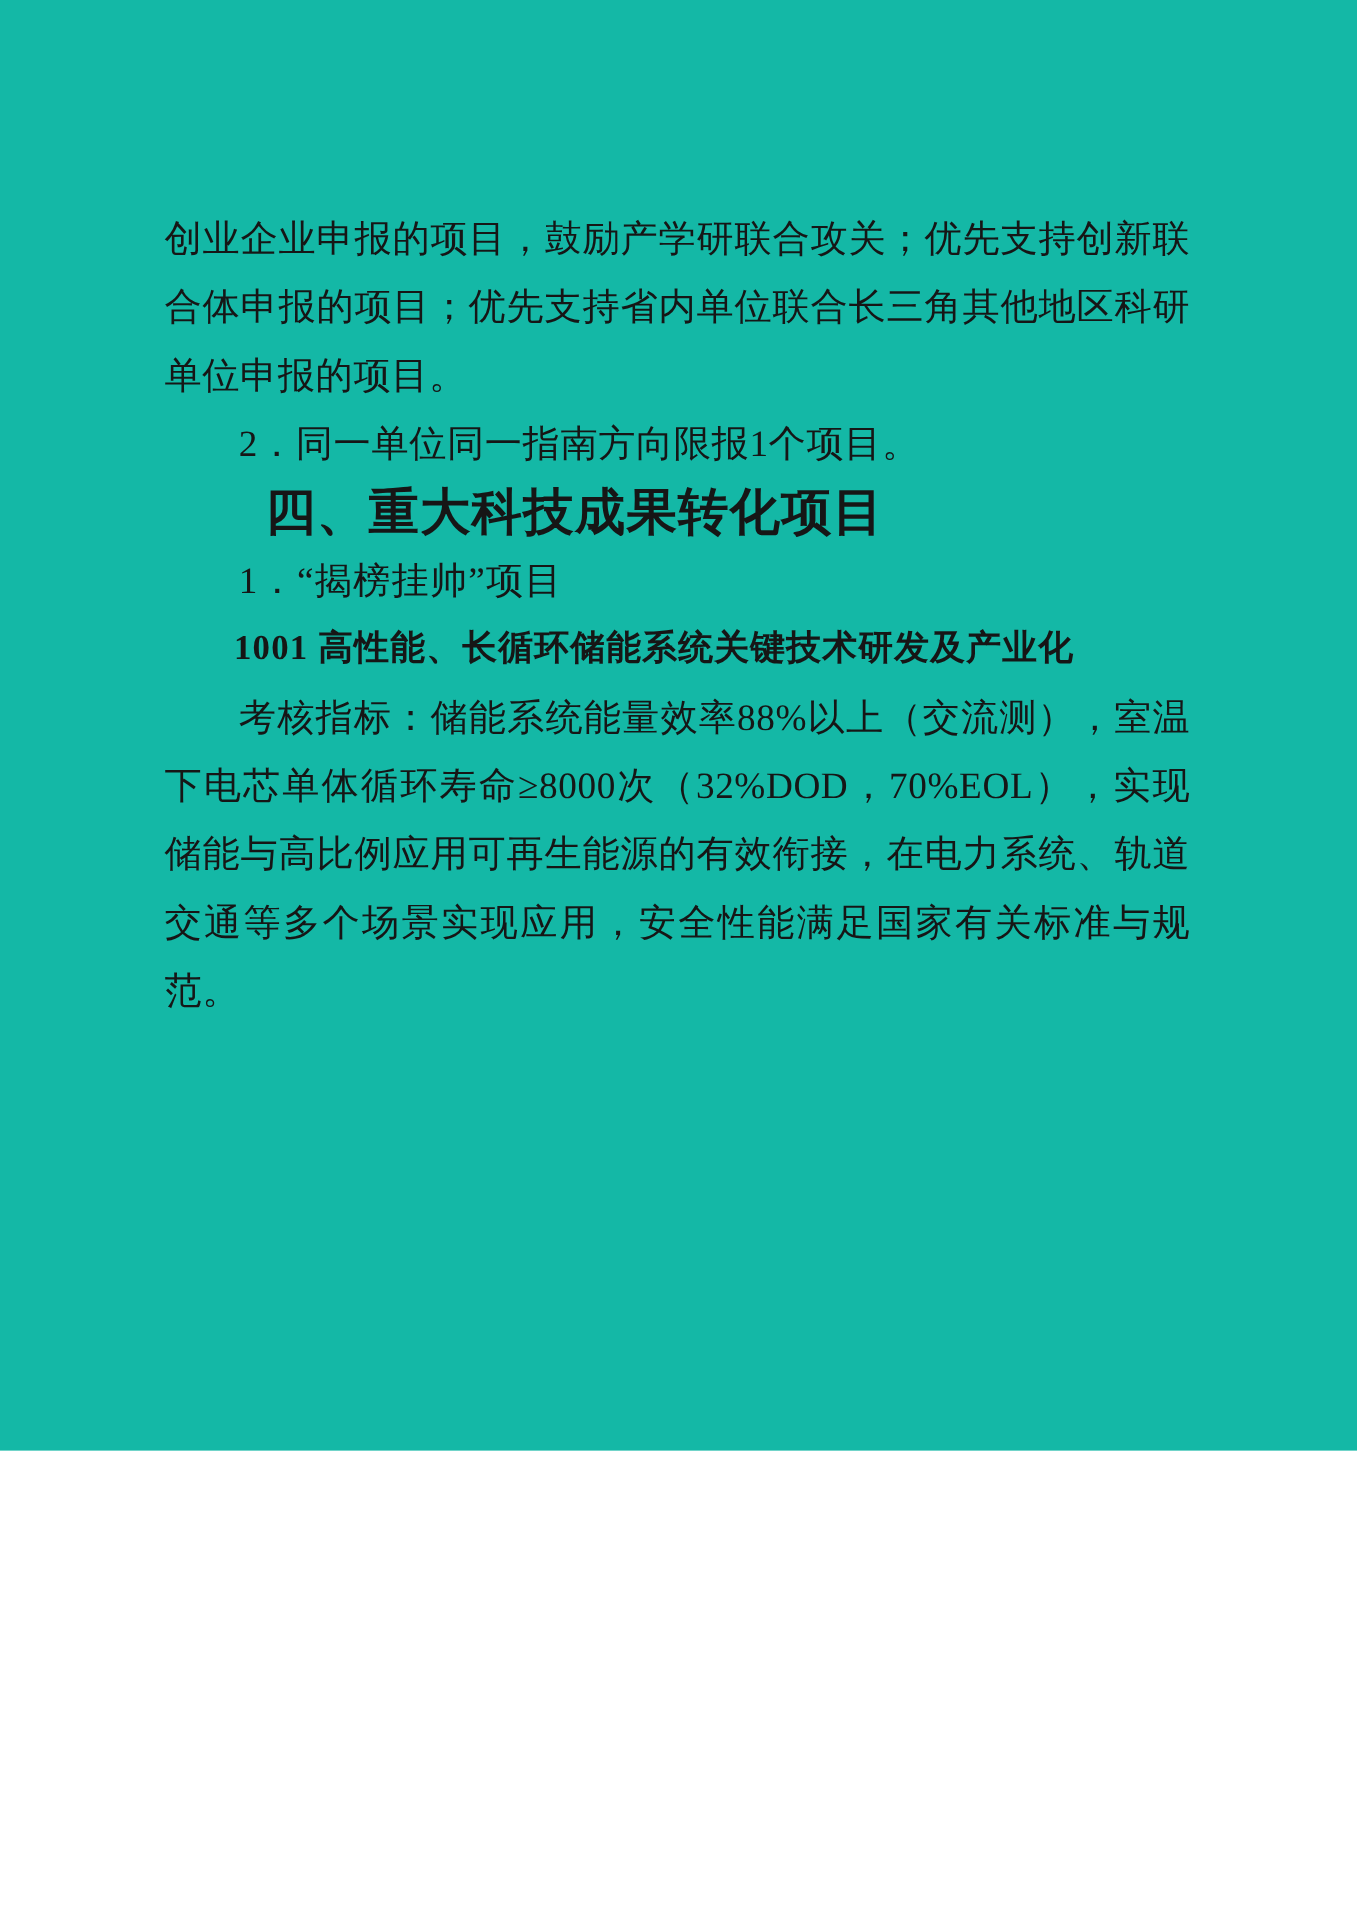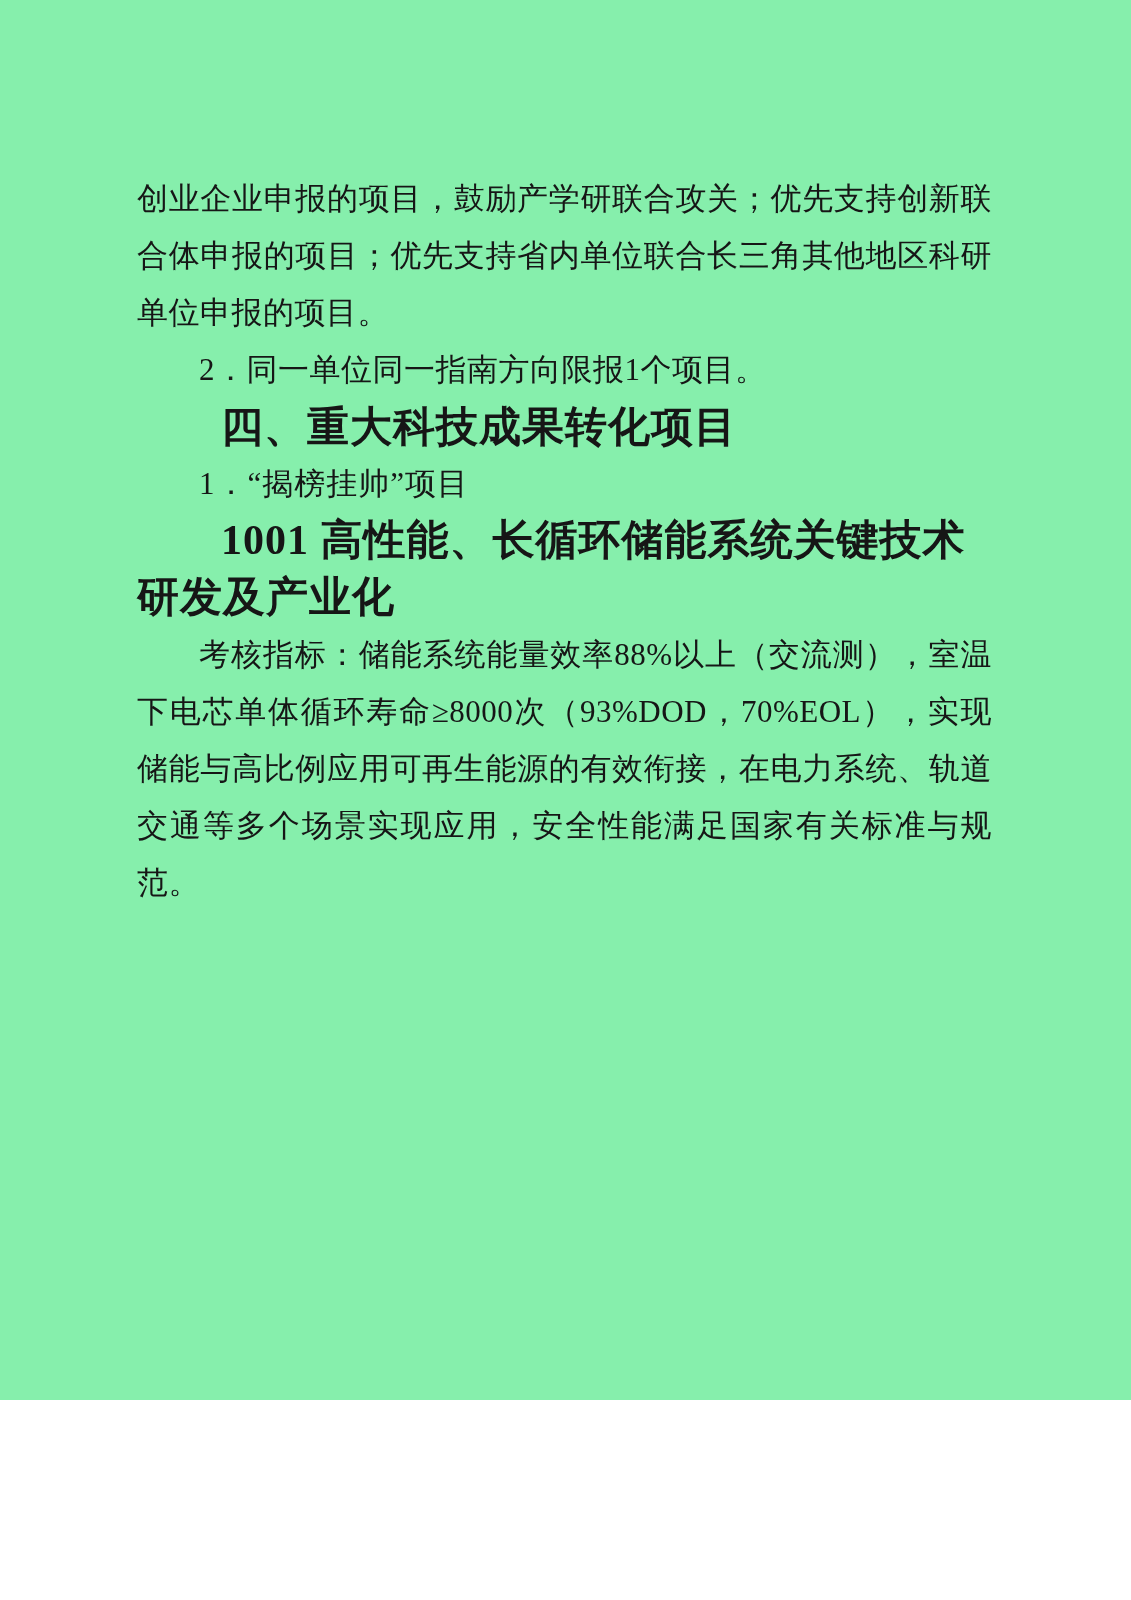--- a/index.html
+++ b/index.html
@@ -3,22 +3,22 @@
 <meta charset="utf-8">
 <style>
   html, body {
     margin: 0;
     padding: 0;
     background: #ffffff;
   }
   .page {
     position: relative;
     width: 1131px;
-    height: 1400px;
-    background: #86efac;
+    height: 1209px;
+    background: #14b8a6;
     overflow: hidden;
     font-family: "Liberation Serif", "DejaVu Serif", serif;
     color: #161616;
   }
   .content {
     position: absolute;
     left: 137px;
     top: 170px;
     width: 855px;
     font-size: 31px;
@@ -46,21 +46,21 @@
     margin: 0;
     font-weight: normal;
     font-size: 31px;
     line-height: 57px;
     text-indent: 2em;
     letter-spacing: 1px;
   }
   .h-serif-bold {
     margin: 0;
     font-weight: bold;
-    font-size: 42px;
+    font-size: 29px;
     line-height: 57px;
     text-indent: 2em;
     letter-spacing: 1px;
   }
   .page-number {
     position: absolute;
     top: 1476px;
     right: 172px;
     font-size: 29px;
     line-height: 40px;
@@ -71,16 +71,16 @@
 </head>
 <body>
 
 <div class="page">
   <div class="content">
     <p class="para cont">创业企业申报的项目，鼓励产学研联合攻关；优先支持创新联合体申报的项目；优先支持省内单位联合长三角其他地区科研单位申报的项目。</p>
     <p class="para">2．同一单位同一指南方向限报1个项目。</p>
     <h2 class="h-sans">四、重大科技成果转化项目</h2>
     <p class="h-serif">1．“揭榜挂帅”项目</p>
     <p class="h-serif-bold">1001 高性能、长循环储能系统关键技术研发及产业化</p>
-    <p class="para">考核指标：储能系统能量效率88%以上（交流测），室温下电芯单体循环寿命≥8000次（93%DOD，70%EOL），实现储能与高比例应用可再生能源的有效衔接，在电力系统、轨道交通等多个场景实现应用，安全性能满足国家有关标准与规范。</p>
+    <p class="para">考核指标：储能系统能量效率88%以上（交流测），室温下电芯单体循环寿命≥8000次（32%DOD，70%EOL），实现储能与高比例应用可再生能源的有效衔接，在电力系统、轨道交通等多个场景实现应用，安全性能满足国家有关标准与规范。</p>
   </div>
   <div class="page-number">— 25 —</div>
 </div>
 
 </body></html>

